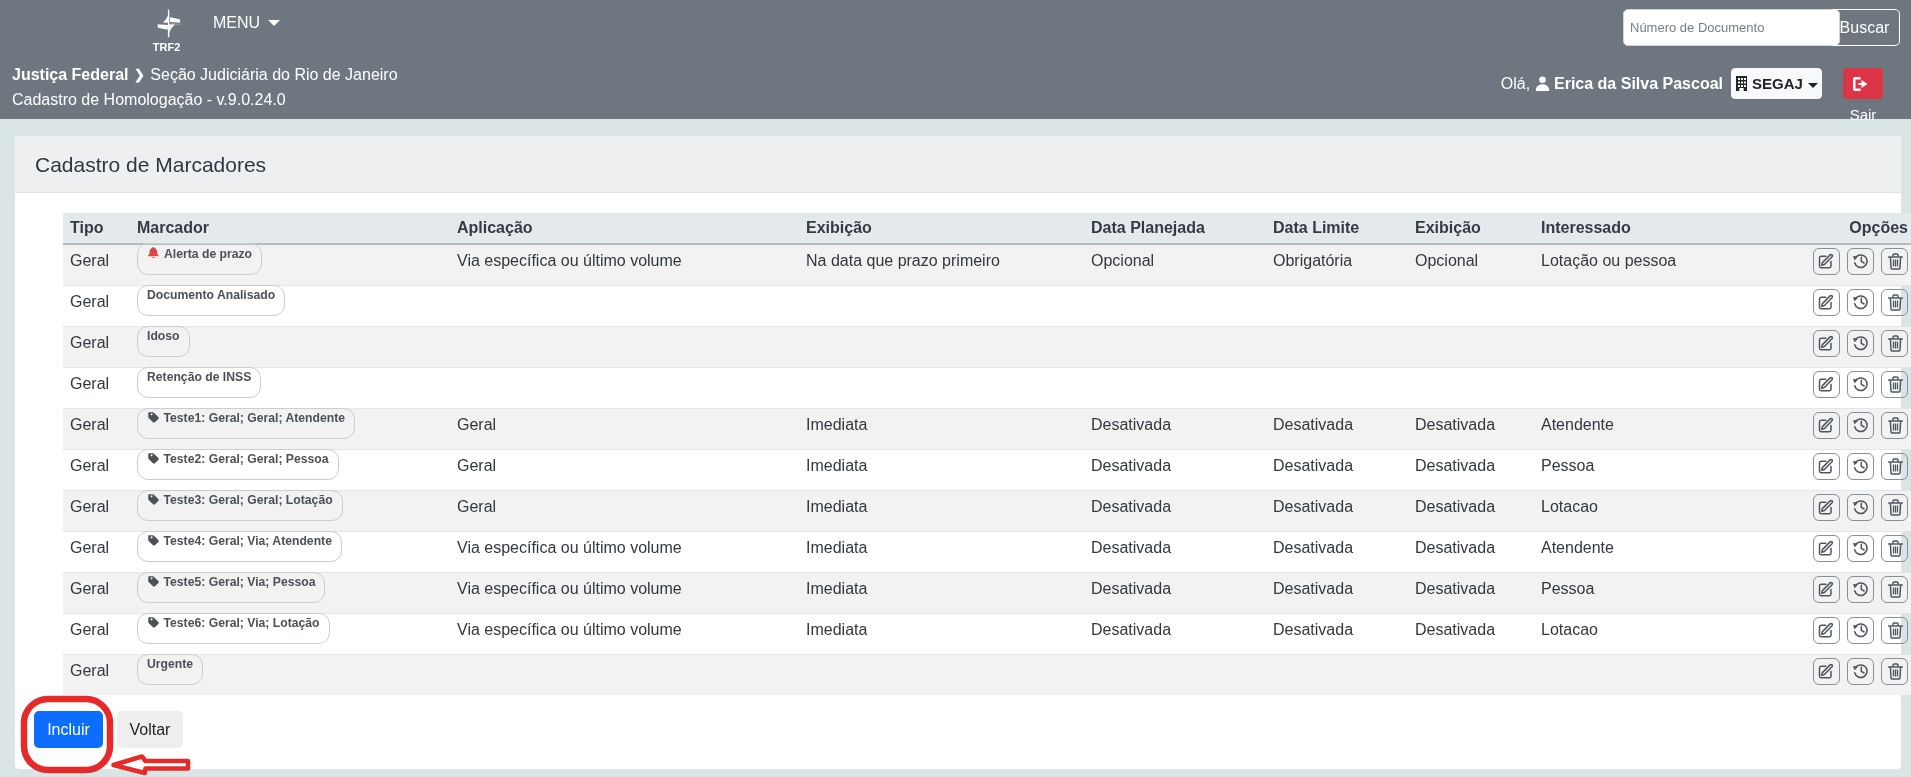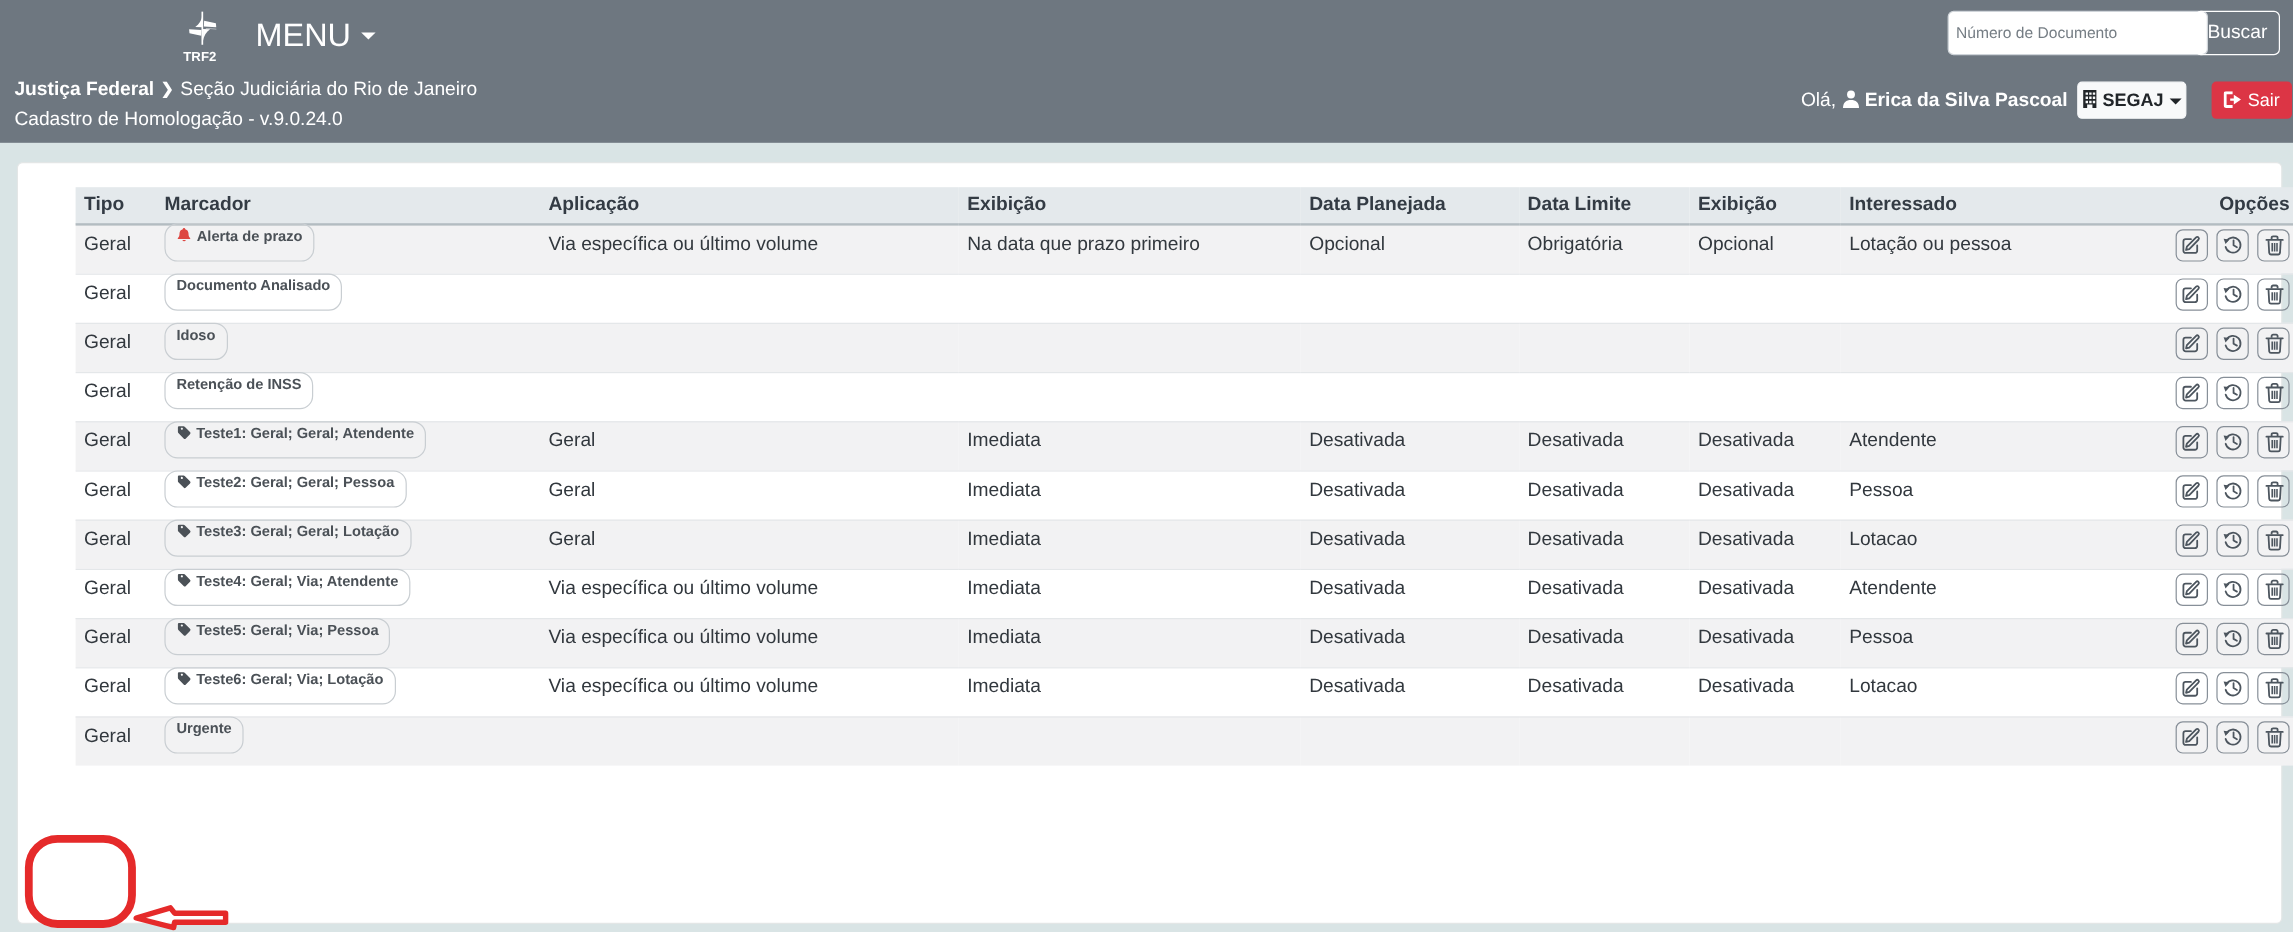--- a/index.html
+++ b/index.html
@@ -13,34 +13,34 @@
     position: relative;
   }
   
   .nav {
     position:absolute; left:0; top:0; width:1911px; height:119px;
     background:#6e7780; color:#fff;
   }
   .siga { position:absolute; left:14px; top:4px; }
   .trf2 { position:absolute; left:153px; top:8px; text-align:center; width:28px;}
   .trf2 .t { font-size:11px; font-weight:bold; margin-top:-1px; margin-left:-1px;}
-  .menu { position:absolute; left:213px; top:14px; font-size:27px; color:#fff; }
+  .menu { position:absolute; left:213px; top:14px; font-size:16px; color:#fff; }
   .menu .caret { display:inline-block; width:0; height:0; border-left:6px solid transparent; border-right:6px solid transparent; border-top:6px solid #fff; margin-left:8px; vertical-align:middle; margin-top:-2px;}
   .searchbox { position:absolute; left:1623px; top:9px; width:217px; height:37px; border-radius:5px; border:1px solid #cfd4d9; background:#fff; color:#6c757d; font-size:13px; padding:0 6px; font-family:"Liberation Sans",sans-serif;}
   .searchbox::placeholder { color:#757d84; opacity:1; }
   .buscar { position:absolute; left:1829px; top:9px; width:71px; height:37px; border-radius:5px; border:1px solid #fff; background:transparent; color:#fff; font-size:16px; text-align:center; line-height:35px; }
   .crumb1 { position:absolute; left:12px; top:66px; font-size:16px; }
   .crumb1 b { font-weight:bold; }
   .crumb1 .chev { font-weight:bold; font-size:13px; position:relative; top:-1px; padding:0 1px;}
   .crumb2 { position:absolute; left:12px; top:91px; font-size:16px; }
   .user { position:absolute; right:188px; top:75px; white-space:nowrap; }
   .user b { font-weight:bold; }
   .segaj { position:absolute; left:1731px; top:68px; width:91px; height:31px; background:#f8f9fa; border:1px solid #f8f9fa; border-radius:4px; color:#212529; font-weight:bold; font-size:15px; text-align:center; line-height:29px; }
   .segaj .caret { display:inline-block; width:0; height:0; border-left:5px solid transparent; border-right:5px solid transparent; border-top:5px solid #212529; margin-left:5px; vertical-align:middle;}
-  .sair { position:absolute; left:1843px; top:68px; width:67px; height:31px; background:#dc3545; border-radius:4px; color:#fff; font-size:15px; text-align:center; line-height:31px; }
+  .sair { position:absolute; left:1843px; top:68px; width:40px; height:31px; background:#dc3545; border-radius:4px; color:#fff; font-size:15px; text-align:center; line-height:31px; }
   
   .card { position:absolute; left:14px; top:135px; width:1888px; height:635px; background:#fff; border:1px solid #e3e6e6; border-radius:5px; }
   .card-header { height:57px; background:#eeeff0; border-bottom:1px solid #dfe2e3; border-radius:5px 5px 0 0; line-height:57px; padding-left:20px; font-size:21px; color:#2f3741;}
   .card-body { padding:20px 19px 0 19px; }
   table { border-collapse:collapse; width:1850px; table-layout:fixed;margin-left:29px; }
   thead th { background:#e4e9ec; text-align:left; font-weight:bold; color:#333b44; height:31px; padding:0 0 0 7px; border-bottom:2px solid #b3bcc1; font-size:16px; }
   thead th.op { text-align:right; padding-right:5px; }
   tbody td { height:41px; padding:0 7px 7px 7px; border-top:1px solid #e4e7e9; vertical-align:middle; }
   tbody tr:first-child td { border-top:none; }
   tbody tr:nth-child(odd) td { background:#f2f2f3; }
@@ -108,20 +108,21 @@
   <div class="segaj"><svg width="13" height="15" viewBox="0 0 13 15" style="vertical-align:-2px; margin-right:4px;">
         <path d="M1 0 H 12 V 15 H 8.7 V 12 H 4.3 V 15 H 1 Z M3 2 H5 V4 H3 Z M6 2 H8 V4 H6 Z M9 2 H11 V4 H9 Z M3 5.5 H5 V7.5 H3 Z M6 5.5 H8 V7.5 H6 Z M9 5.5 H11 V7.5 H9 Z M3 9 H5 V11 H3 Z M6 9 H8 V11 H6 Z M9 9 H11 V11 H9 Z" fill="#212529" fill-rule="evenodd"></path>
       </svg>SEGAJ<span class="caret"></span></div>
   <div class="sair"><svg width="15" height="14" viewBox="0 0 15 14" style="vertical-align:-2px; margin-right:5px;">
         <path d="M7.5 0 H 2 A2 2 0 0 0 0 2 V 12 A2 2 0 0 0 2 14 H 7.5 V 11.5 H 2.5 V 2.5 H 7.5 Z" fill="#fff"></path>
         <path d="M8.5 3 L 8.5 6 L 5.5 6 L 5.5 8 L 8.5 8 L 8.5 11 L 14.5 7 Z" fill="#fff"></path>
       </svg>Sair</div>
 </div>
 
 <div class="card">
+  <div class="card-header">Cadastro de Marcadores</div>
   <div class="card-body">
     <table>
       <colgroup>
         <col style="width:67px">
           <col style="width:320px">
           <col style="width:349px">
           <col style="width:285px">
           <col style="width:182px">
           <col style="width:142px">
           <col style="width:126px">
@@ -338,19 +339,22 @@
             <td class="op"><span class="ibtn"><svg width="19" height="19" viewBox="0 0 19 19">
                   <use href="#i-edit"></use>
                 </svg></span><span class="ibtn"><svg width="18" height="18" viewBox="0 0 18 18">
                   <use href="#i-hist"></use>
                 </svg></span><span class="ibtn"><svg width="18" height="19" viewBox="0 0 18 19">
                   <use href="#i-trash"></use>
                 </svg></span></td>
           </tr>
       </tbody>
     </table>
+    <div class="btns">
+      <span class="incluir" style="text-align:center; line-height:37px;">Incluir</span><span class="voltar" style="text-align:center; line-height:37px;">Voltar</span>
+    </div>
   </div>
 </div>
 
 <svg class="annot" viewBox="0 0 260 97" fill="none">
   <rect x="24" y="19" width="86" height="71" rx="24" stroke="#e52a2a" stroke-width="6.5"></rect>
   <path d="M113.5 85 L 142 76.5 L 145.5 81 L 188 81 L 188 88.5 L 145.5 88.5 L 144.7 93 Z" stroke="#e52a2a" stroke-width="4.5" stroke-linejoin="round"></path>
 </svg>
 
 </body></html>

